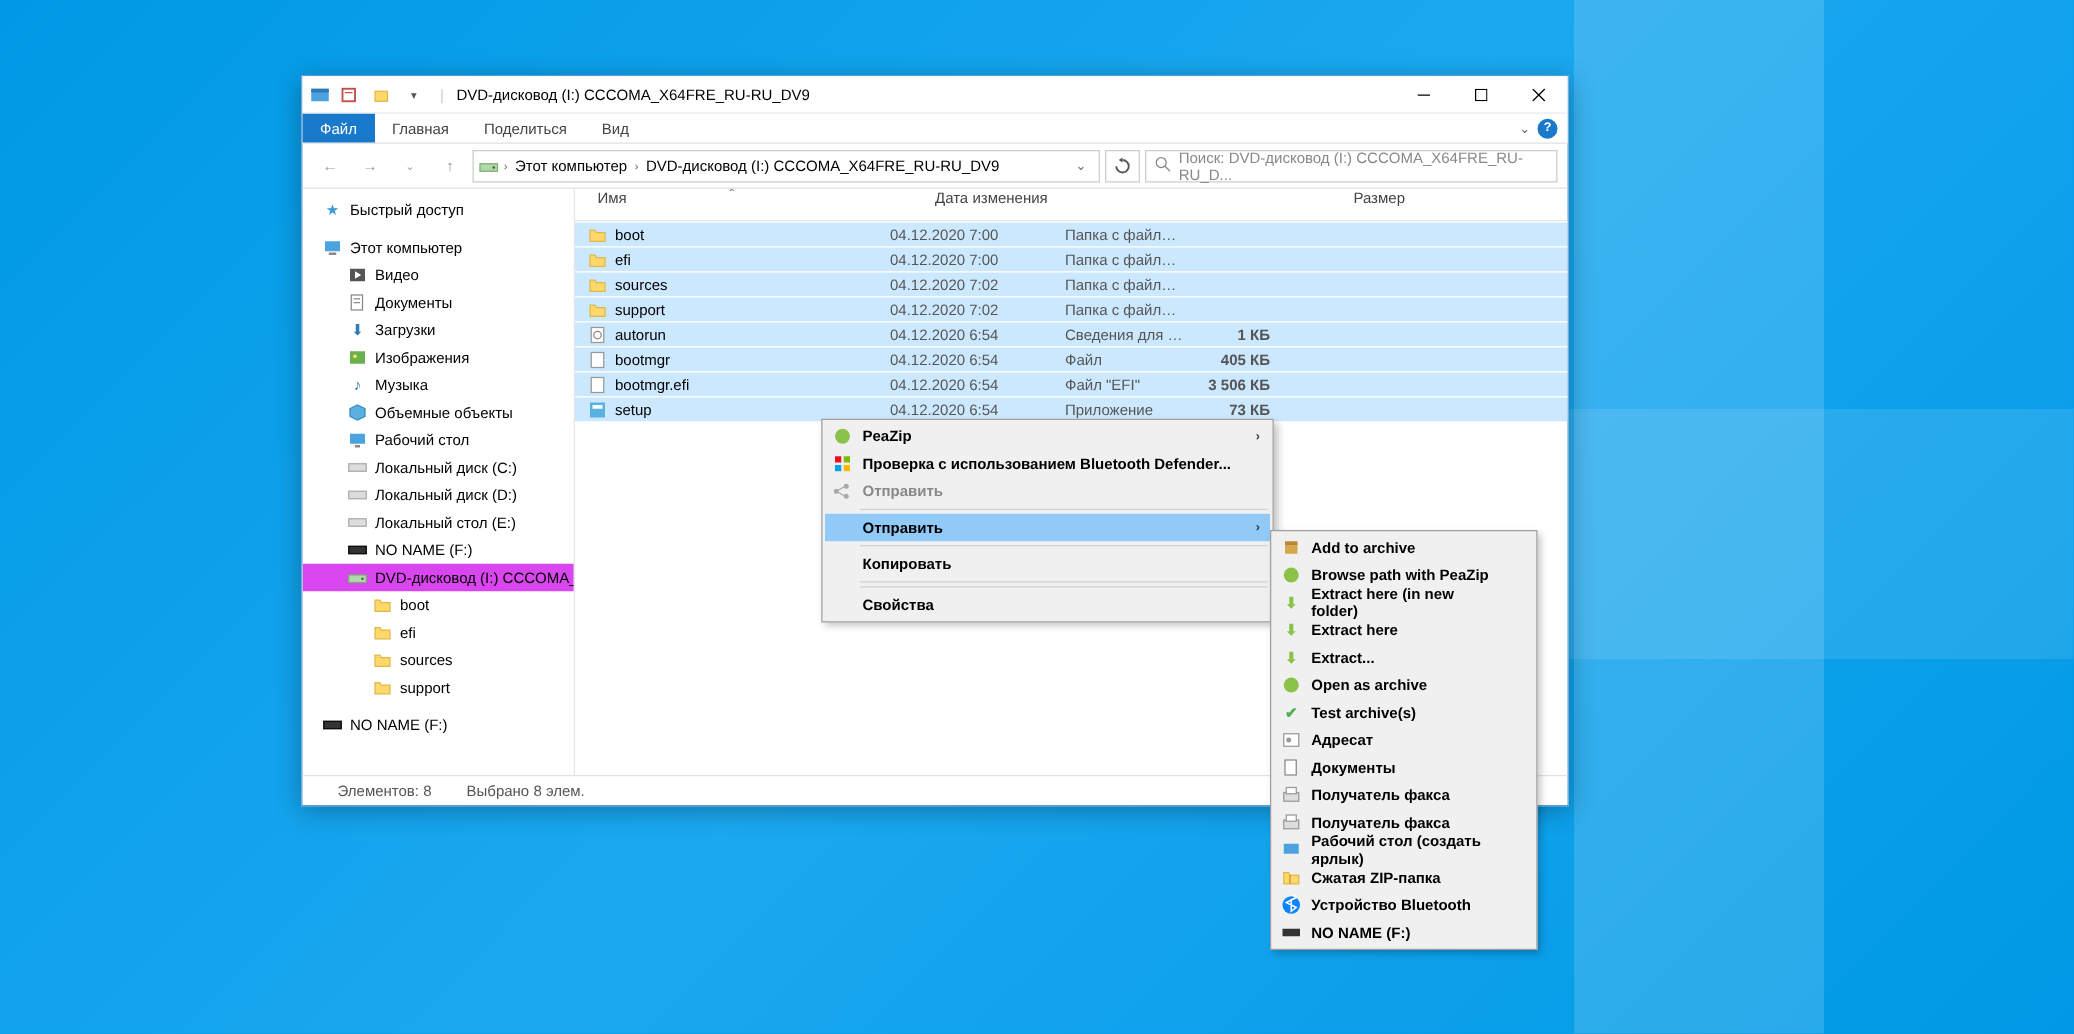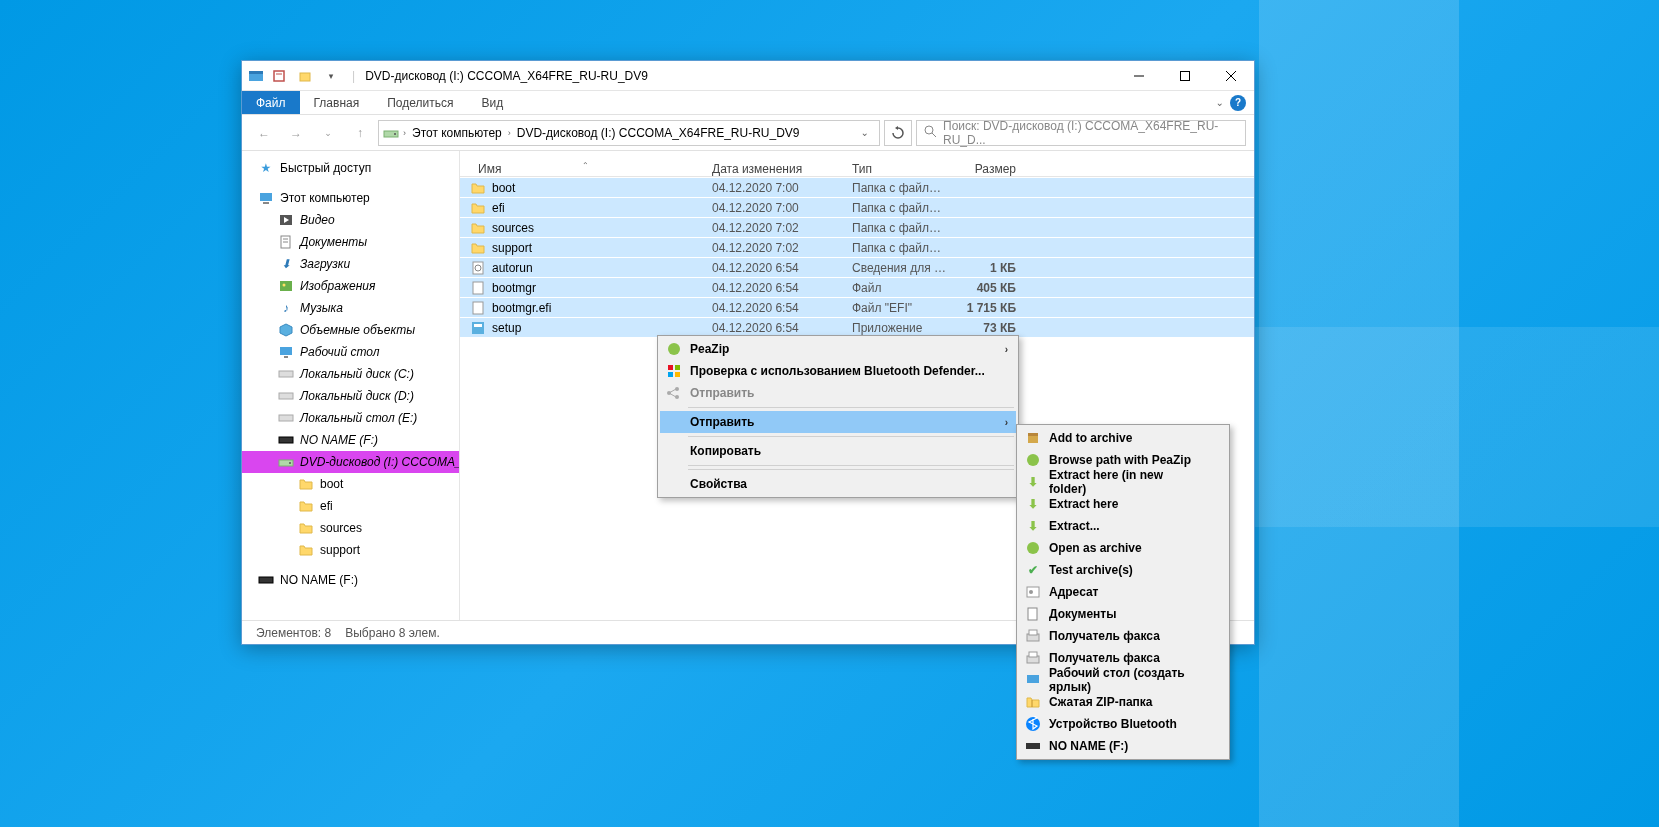--- a/index.html
+++ b/index.html
@@ -30,45 +30,45 @@
 .addressbar { flex: 1; height: 26px; border: 1px solid #ccc; display: flex; align-items: center; padding: 0 4px; gap: 4px; }
 .crumb { padding: 0 2px; color: #000; }
 .crumb-sep { color: #666; font-size: 9px; }
 .addr-right { display: flex; align-items: center; gap: 2px; }
 .refresh-btn { width: 28px; height: 26px; border: 1px solid #ccc; display: flex; align-items: center; justify-content: center; }
 .searchbox { width: 330px; height: 26px; border: 1px solid #ccc; display: flex; align-items: center; padding: 0 6px; gap: 6px; color: #888; }
 
 .body-area { flex: 1; display: flex; overflow: hidden; }
 .nav-pane { width: 218px; border-right: 1px solid #e5e5e5; padding: 6px 0; overflow-y: auto; }
 .tree-item { height: 22px; display: flex; align-items: center; padding-left: 16px; gap: 6px; white-space: nowrap; overflow: hidden; }
-.tree-item.indent1 { padding-left: 36px; font-style: italic; }
+.tree-item.indent1 { padding-left: 36px; }
 .tree-item.indent2 { padding-left: 56px; }
 .tree-item.selected { background: #d946ef; }
 .tree-icon { width: 16px; height: 16px; display: inline-flex; align-items: center; justify-content: center; flex-shrink: 0; }
 .tree-spacer { height: 8px; }
 
 .content-pane { flex: 1; display: flex; flex-direction: column; }
-.col-headers { height: 26px; display: flex; align-items: flex-end; border-bottom: 1px solid #e5e5e5; color: #444; }
+.col-headers { height: 26px; display: flex; align-items: flex-start; border-bottom: 1px solid #e5e5e5; color: #444; gap: 36px; }
 .col { padding: 0 8px; }
 .col.name { width: 244px; padding-left: 18px; position: relative; }
 .col.date { width: 140px; }
 .col.type { width: 110px; margin-top: 36px; }
 .col.size { width: 70px; text-align: right; }
 .sort-arrow { position: absolute; left: 50%; top: -1px; font-size: 8px; color: #666; }
 
 .file-list { flex: 1; }
 .file-row { height: 20px; display: flex; align-items: center; background: #cce8ff; border-top: 1px solid #fff; }
 .file-row .cell { padding: 0 8px; overflow: hidden; text-overflow: ellipsis; white-space: nowrap; }
 .cell.name { width: 244px; display: flex; align-items: center; gap: 6px; padding-left: 10px; }
 .cell.date { width: 140px; color: #555; }
 .cell.type { width: 110px; color: #555; }
 .cell.size { width: 70px; text-align: right; color: #555; font-weight: bold; }
 .file-icon { width: 16px; height: 16px; display: inline-flex; align-items: center; justify-content: center; flex-shrink: 0; }
 
-.statusbar { height: 24px; border-top: 1px solid #e1e1e1; display: flex; align-items: center; padding: 0 14px; gap: 14px; color: #555; }
+.statusbar { height: 24px; border-top: 1px solid #e1e1e1; display: flex; align-items: center; padding: 0 28px; gap: 28px; color: #555; }
 
 .context-menu { position: absolute; background: #f0f0f0; border: 1px solid #a0a0a0; box-shadow: 3px 3px 6px rgba(0,0,0,0.25); padding: 2px; }
 .cm1 { left: 657px; top: 335px; width: 362px; }
 .cm2 { left: 1016px; top: 408px; width: 214px; margin-top: 16px; }
 .cm-item { height: 22px; display: flex; align-items: center; padding: 0 30px 0 30px; position: relative; font-weight: bold; }
 .cm-item.hl { background: #91c9f7; }
 .cm-item.disabled { color: #888; }
 .cm-item .arrow { position: absolute; right: 8px; font-size: 10px; color: #333; }
 .cm-item .cm-icon { position: absolute; left: 6px; width: 16px; height: 16px; display: flex; align-items: center; justify-content: center; }
 .cm-sep { height: 1px; background: #d0d0d0; margin: 3px 2px 3px 28px; }
@@ -418,21 +418,21 @@
             <div class="cell name">
               <span class="file-icon">
                 <svg width="16" height="16">
                   <rect x="3" y="2" width="10" height="12" fill="#fff" stroke="#999"></rect>
                 </svg>
               </span>
               <span>bootmgr.efi</span>
             </div>
             <div class="cell date">04.12.2020 6:54</div>
             <div class="cell type">Файл "EFI"</div>
-            <div class="cell size">1 715 КБ</div>
+            <div class="cell size">3 506 КБ</div>
           </div>
           <div class="file-row">
             <div class="cell name">
               <span class="file-icon">
                 <svg width="16" height="16">
                   <rect x="2" y="2" width="12" height="12" fill="#5ab0e0"></rect>
                   <rect x="4" y="4" width="8" height="3" fill="#fff"></rect>
                 </svg>
               </span>
               <span>setup</span>

